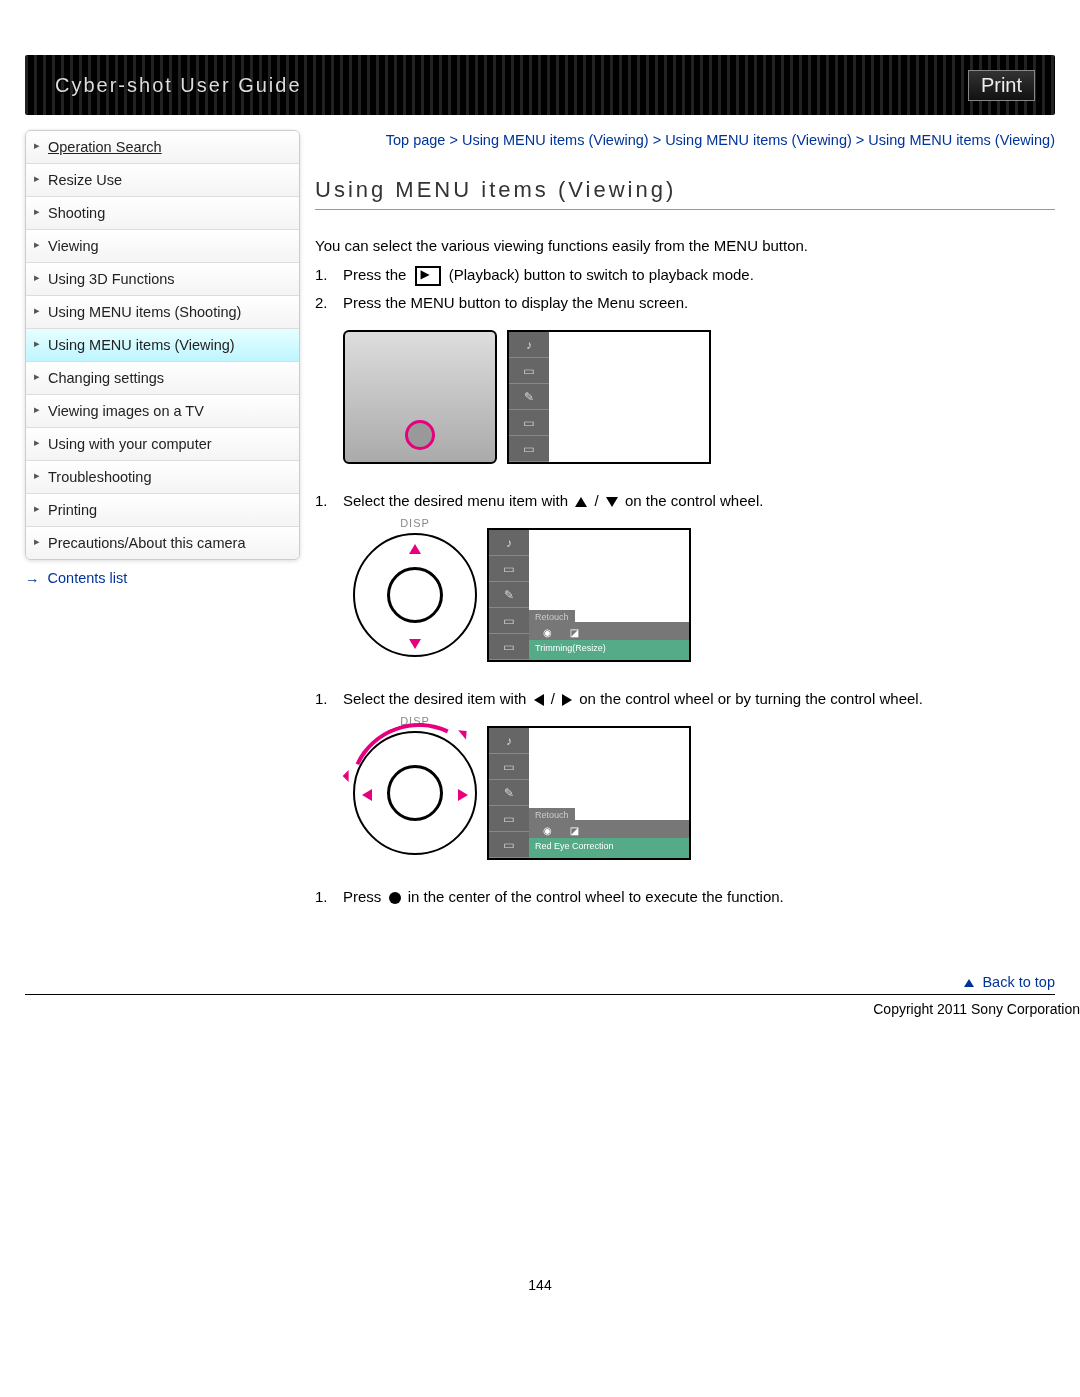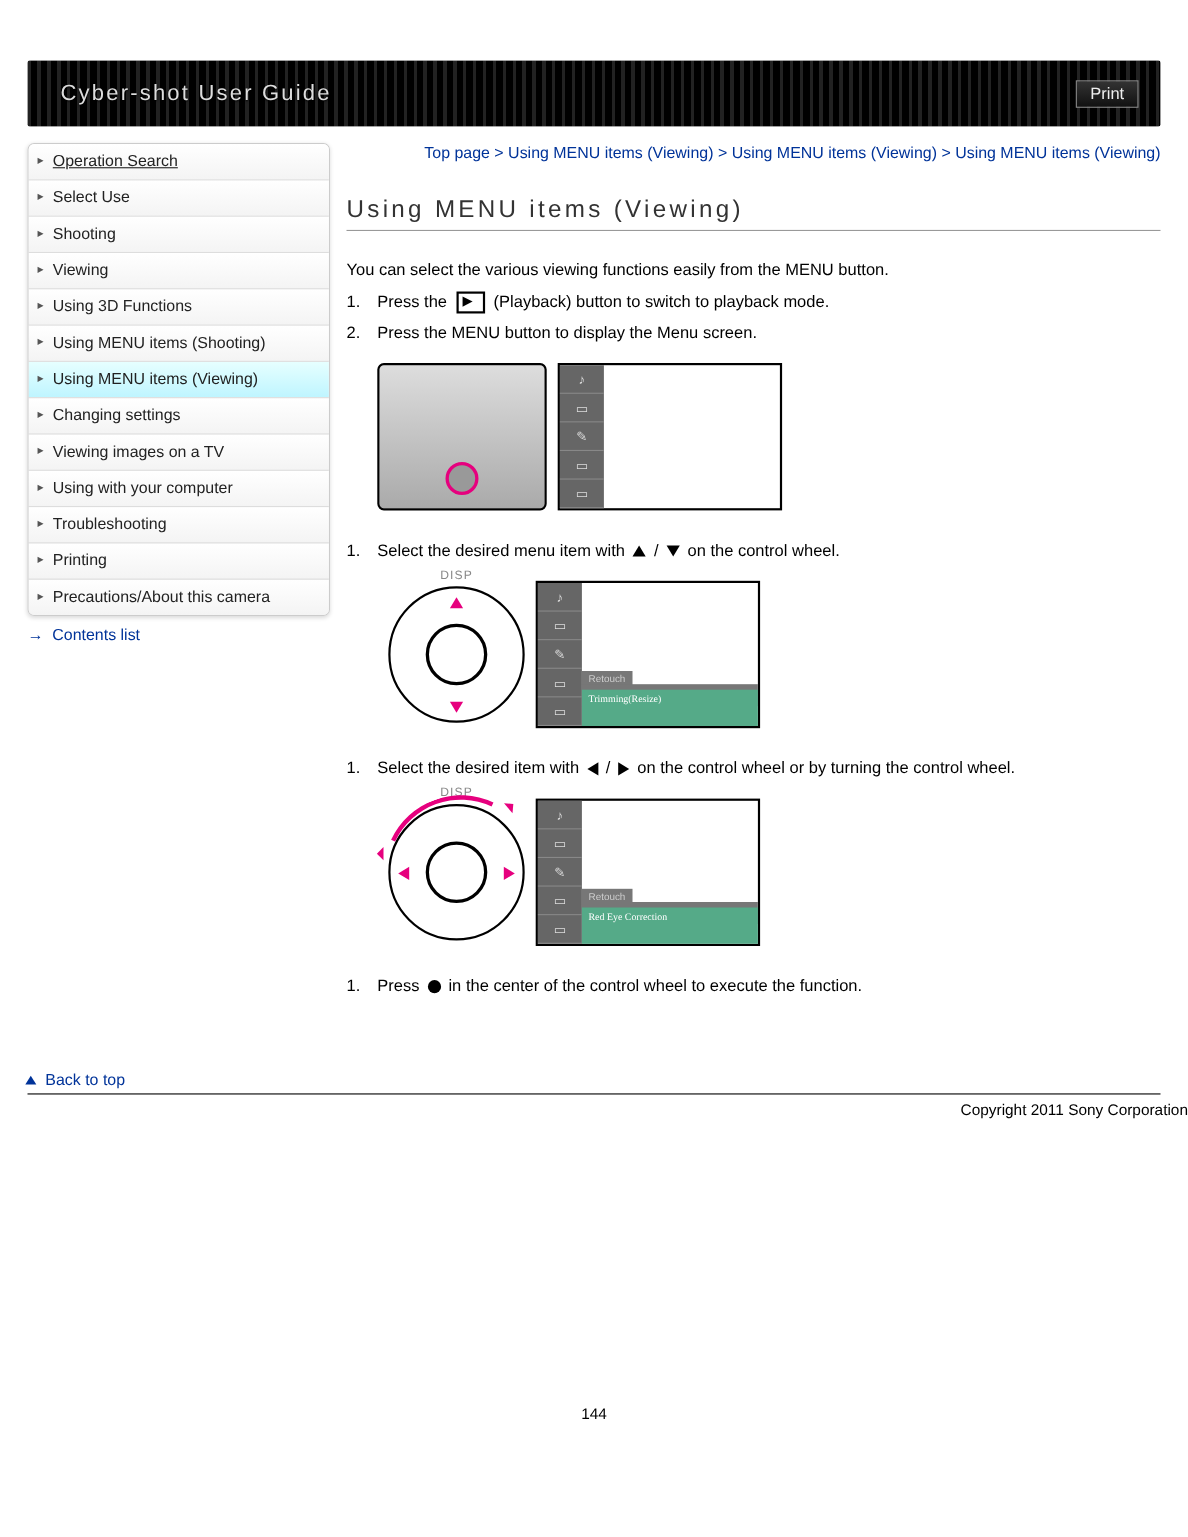--- a/index.html
+++ b/index.html
@@ -24,21 +24,21 @@
   }
   .topbar h1 {
     font-size:20px; font-weight:normal; letter-spacing:2px; color:#ddd;
     text-shadow:0 1px 2px #000;
     margin:0;
   }
   .print-btn {
     border:1px solid #888;
     color:#eee;
     padding:3px 12px;
-    font-size:15px;
+    font-size:20px;
     background:linear-gradient(#333,#111);
     cursor:pointer;
   }
   
   .wrap { display:flex; padding: 15px 25px 40px 25px; }
   .sidebar { width:275px; flex:0 0 275px; margin-right:15px; }
   .content { flex:1; }
   
   .breadcrumb { text-align:right; color:#003399; font-size:14.5px; line-height:1.5; margin-bottom:25px; }
   .breadcrumb a { color:#003399; text-decoration:none; }
@@ -129,44 +129,44 @@
   .arc::before { border-right-color:#e6007e; top:18px; left:-6px; transform:rotate(20deg);}
   .arc::after  { border-left-color:#e6007e; top:18px; right:-6px; transform:rotate(-20deg);}
   .screen {
     width:200px; border:2px solid #000; background:#fff; position:relative;
   }
   .screen .col { position:absolute;left:0;top:0;bottom:0;width:40px;background:#666;
     display:flex;flex-direction:column;}
   .screen .col div { flex:1;border-bottom:1px solid #888;display:flex;align-items:center;justify-content:center;color:#ddd;font-size:12px;}
   .screen.sm { height:130px;}
   .screen .strip { position:absolute; bottom:18px; left:40px; right:0; height:20px; background:#777; color:#fff;font-size:10px;display:flex;align-items:center;gap:18px;padding-left:14px;}
-  .screen .label { position:absolute;bottom:0;left:40px;right:0;height:33px;background:#5a8; color:#fff;font-size:9px;padding-left:6px;line-height:16px;font-family:Liberation Serif, serif;}
+  .screen .label { position:absolute;bottom:0;left:40px;right:0;height:20px;background:#5a8; color:#fff;font-size:9px;padding-left:6px;line-height:16px;}
   .screen .label2 { position:absolute;bottom:36px;left:40px;height:14px;background:#777;color:#ccc;font-size:9px;padding:0 6px;line-height:14px;}
   
-  .backtop { text-align:left; margin:20px 25px 4px 0;padding-left:20px;}
+  .backtop { text-align:right; margin:20px 25px 4px 0;}
   .backtop a { color:#003399; text-decoration:none; font-size:14.5px;}
   .backtop .tri-up { border-bottom-color:#003399; border-left-width:5px;border-right-width:5px;border-bottom-width:8px; margin-right:4px;}
   hr.full { border:none;border-top:1px solid #000; margin:2px 25px;}
   .copyright { text-align:right; font-size:14px; margin:6px 0 30px 0;}
   .pagenum { text-align:center; font-size:14px; margin-top:260px; color:#000;}
 </style>
 </head>
 <body>
 
 <div class="topbar">
   <h1>Cyber-shot User Guide</h1>
   <button class="print-btn">Print</button>
 </div>
 
 <div class="wrap">
 
   <div class="sidebar">
     <div class="nav">
       <div class="nav-item">Operation Search</div>
-      <div class="nav-item">Select Use</div>
+      <div class="nav-item">Resize Use</div>
       <div class="nav-item">Shooting</div>
       <div class="nav-item">Viewing</div>
       <div class="nav-item">Using 3D Functions</div>
       <div class="nav-item">Using MENU items (Shooting)</div>
       <div class="nav-item active">Using MENU items (Viewing)</div>
       <div class="nav-item">Changing settings</div>
       <div class="nav-item">Viewing images on a TV</div>
       <div class="nav-item">Using with your computer</div>
       <div class="nav-item">Troubleshooting</div>
       <div class="nav-item">Printing</div>

